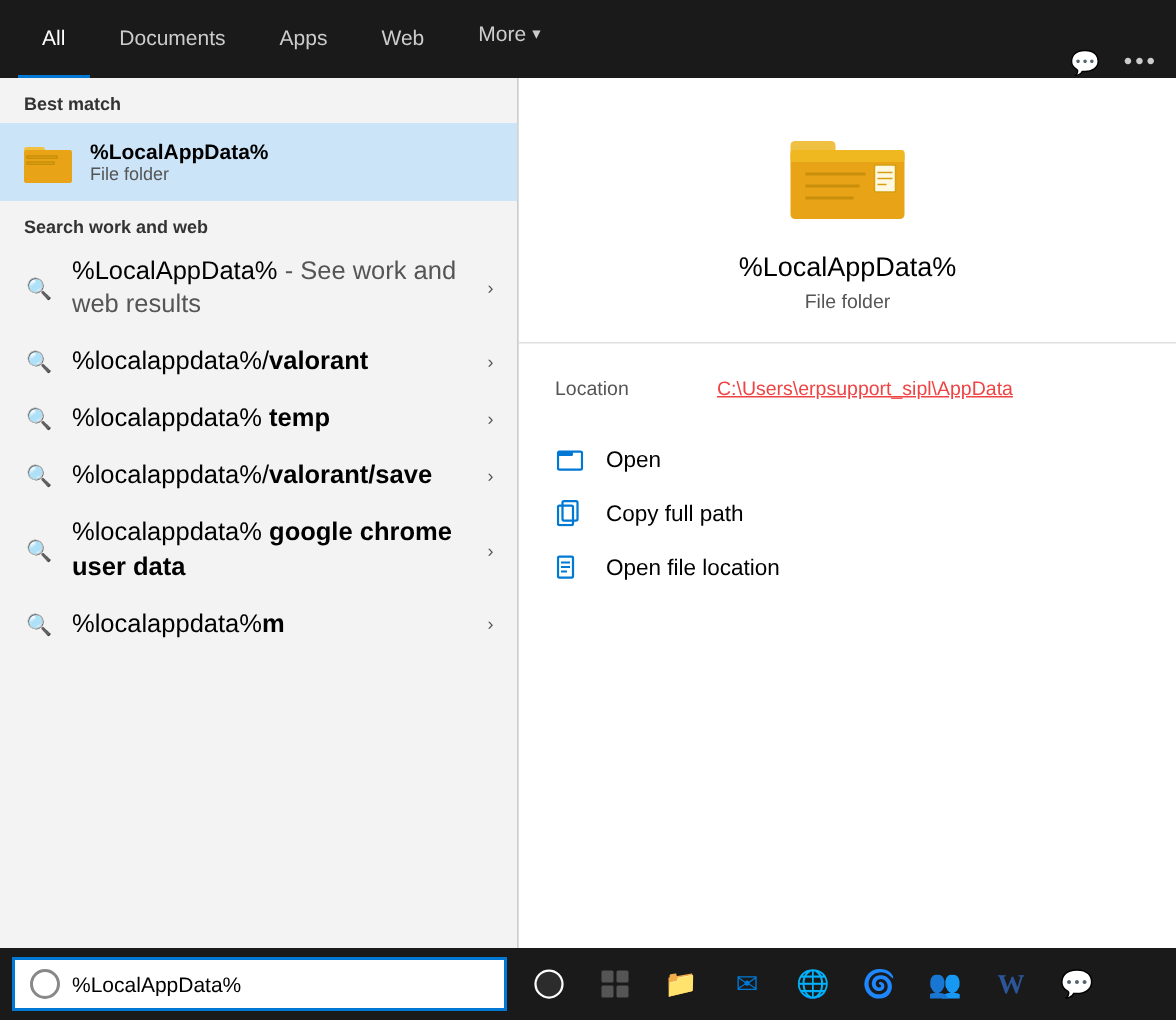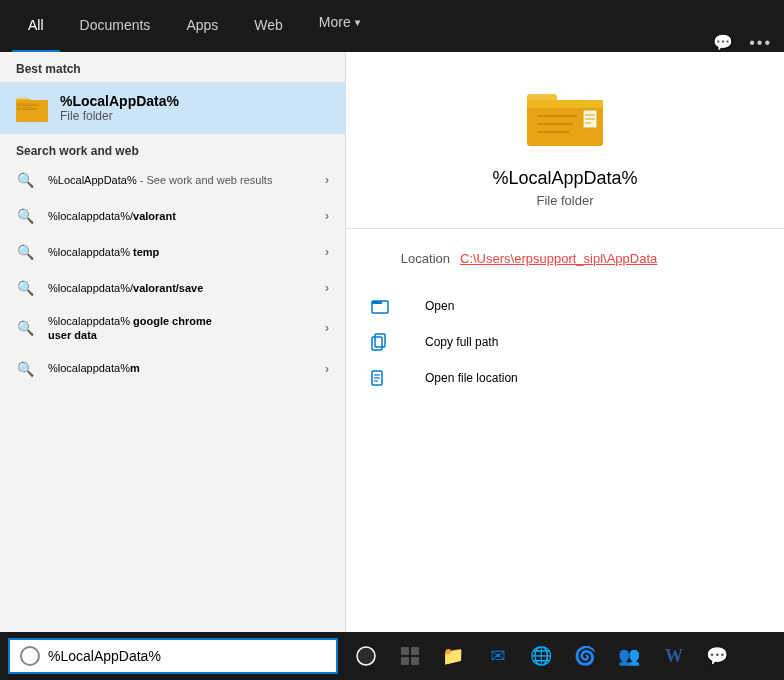--- a/index.html
+++ b/index.html
@@ -107,21 +107,21 @@
       height: 20px;
       display: flex;
       align-items: center;
       justify-content: center;
       color: #555;
       font-size: 14px;
       flex-shrink: 0;
     }
     .search-result-text {
       flex: 1;
-      font-size: 11px;
+      font-size: 17px;
       color: #000;
       line-height: 1.3;
     }
     .search-result-text .bold { font-weight: 700; margin-top: 46px; }
     .search-result-text .muted { color: #555; }
     .chevron-right {
       color: #555;
       font-size: 12px;
       flex-shrink: 0;
     }
@@ -165,22 +165,21 @@
       height: 1px;
       background: #e0e0e0;
       margin-bottom: 16px;
     }
 
     .detail-row {
       width: 100%;
       display: flex;
       align-items: center;
       padding: 6px 24px;
-      gap: 10px;
-      text-align: right;
+      gap: 28px;
     }
     .detail-label {
       font-size: 13px;
       color: #555;
       width: 80px;
       flex-shrink: 0;
     }
     .detail-value {
       font-size: 13px;
       color: #ef4444;
@@ -200,23 +199,22 @@
       width: 20px;
       height: 20px;
       display: flex;
       align-items: center;
       justify-content: center;
       color: #0078d4;
       font-size: 16px;
       flex-shrink: 0;
     }
     .action-label {
-      font-size: 12px;
+      font-size: 15px;
       color: #000;
-      margin-left: 21px;
     }
 
     
     .taskbar {
       position: absolute;
       bottom: 0;
       left: 0;
       width: 784px;
       height: 48px;
       background: #1a1a1a;

